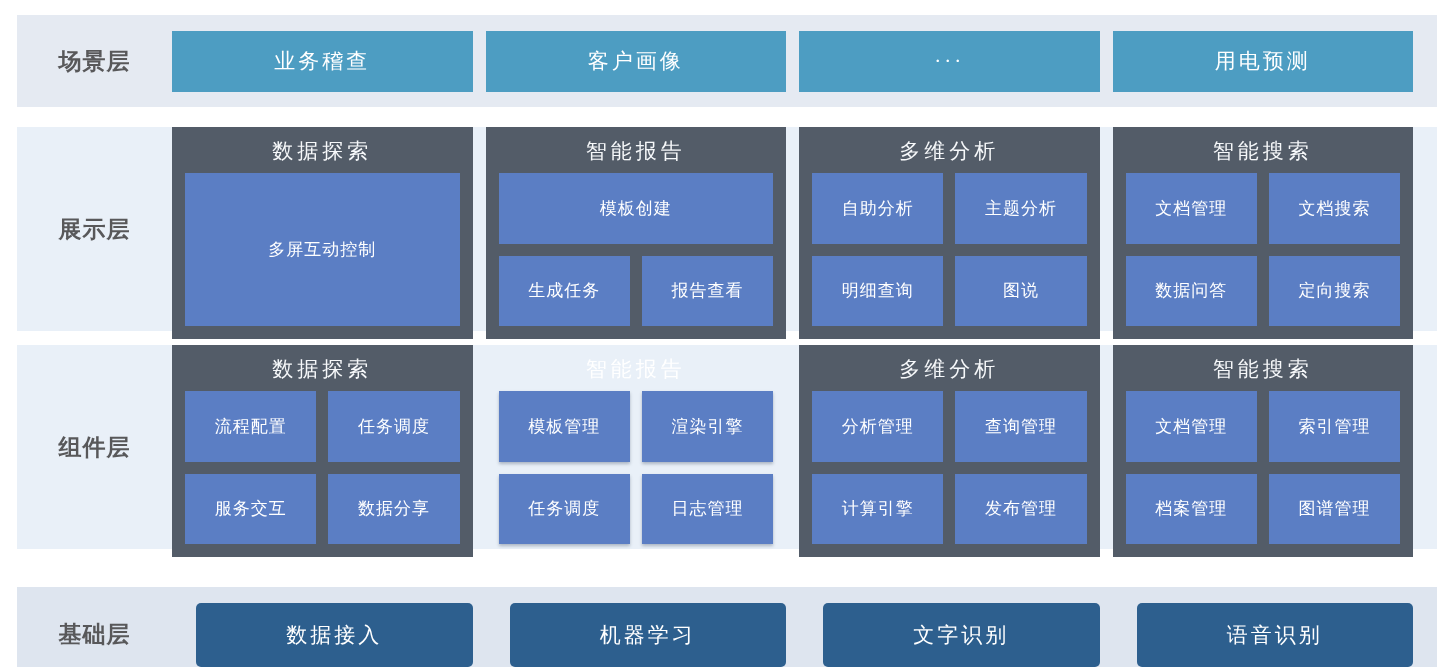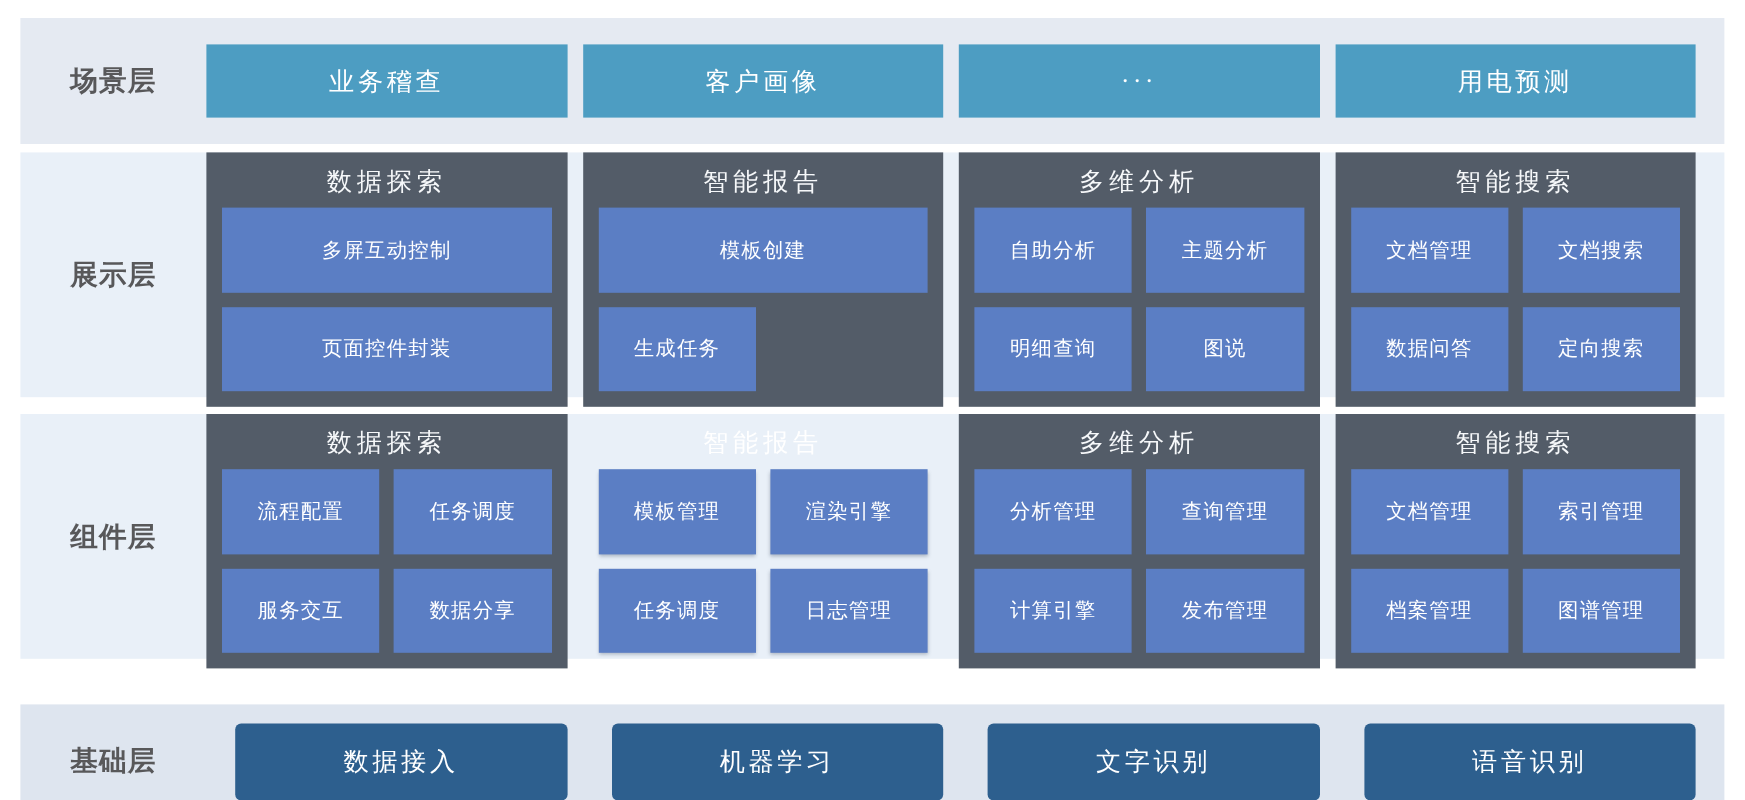--- a/index.html
+++ b/index.html
@@ -4,21 +4,21 @@
 <style>
   html,body{margin:0;padding:0;background:#ffffff;}
   body{
     width:1454px;height:667px;position:relative;overflow:hidden;
     font-family:"Liberation Sans","DejaVu Sans",sans-serif;
   }
   .band{
     position:absolute;left:17px;width:1420px;
     display:flex;box-sizing:border-box;
   }
-  .band-scene{top:15px;height:105px;background:var(--band-scene,#e5eaf2);}
+  .band-scene{top:15px;height:92px;background:var(--band-scene,#e5eaf2);}
   .band-show {top:127px;height:204px;background:var(--band-mid,#e9f0f8);}
   .band-comp {top:345px;height:204px;background:var(--band-mid,#e9f0f8);}
   .band-base {top:587px;height:95px;background:var(--band-base,#dee5ef);}
   .band-label{
     width:155px;flex:0 0 155px;display:flex;align-items:center;justify-content:center;
     font-size:23px;font-weight:bold;color:var(--label-gray,#58585a);letter-spacing:1px;
   }
   .band-content{
     flex:1;display:grid;grid-template-columns:repeat(4,1fr);gap:13px;
     padding-right:24px;align-items:center;box-sizing:border-box;
@@ -76,29 +76,29 @@
 </section>
 
 <section class="band band-show">
   <div class="band-label">展示层</div>
   <div class="band-content">
 
     <div class="card">
       <div class="card-title">数据探索</div>
       <div class="card-grid">
         <div class="mod span2">多屏互动控制</div>
-        <div class="mod span2">页面控件封装</div>
       </div>
     </div>
 
     <div class="card">
       <div class="card-title">智能报告</div>
       <div class="card-grid">
         <div class="mod span2">模板创建</div>
         <div class="mod">生成任务</div>
+        <div class="mod">报告查看</div>
       </div>
     </div>
 
     <div class="card">
       <div class="card-title">多维分析</div>
       <div class="card-grid">
         <div class="mod">自助分析</div>
         <div class="mod">主题分析</div>
         <div class="mod">明细查询</div>
         <div class="mod">图说</div>

